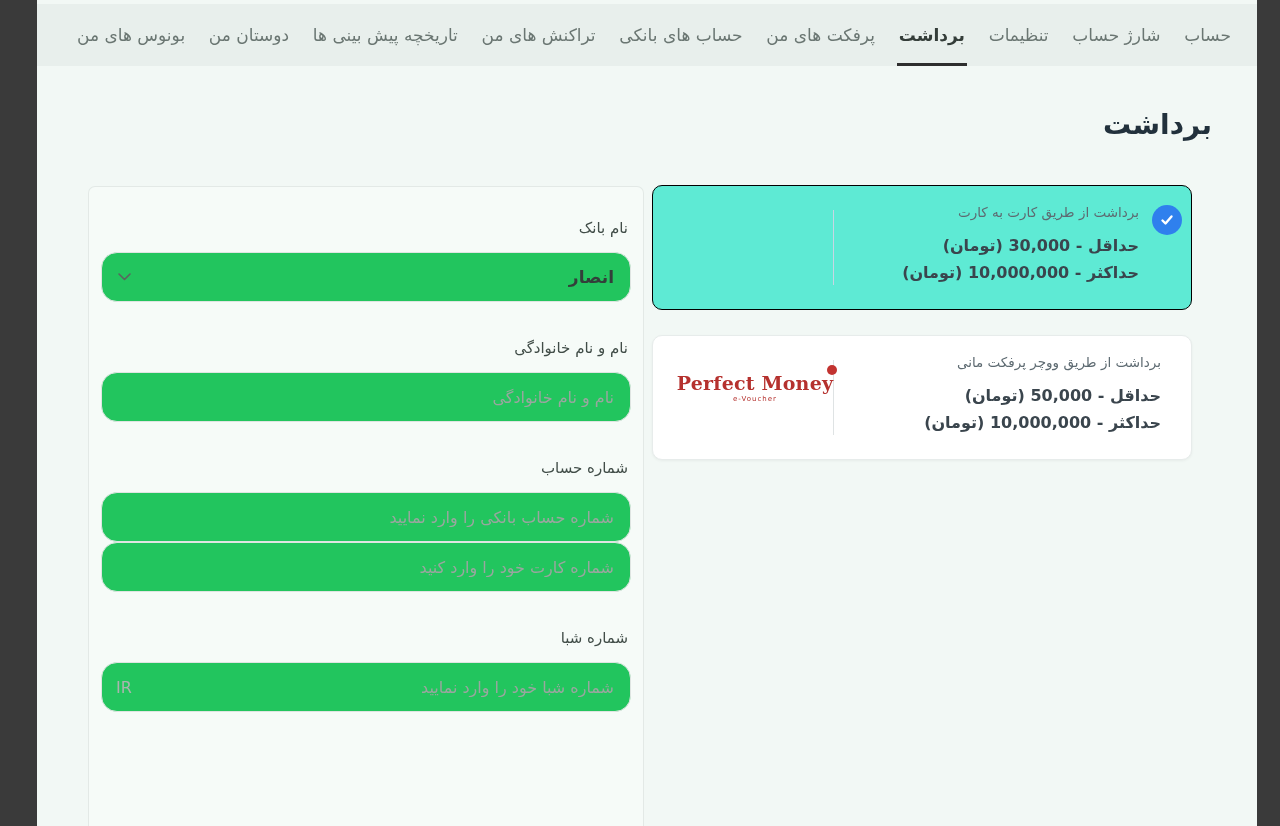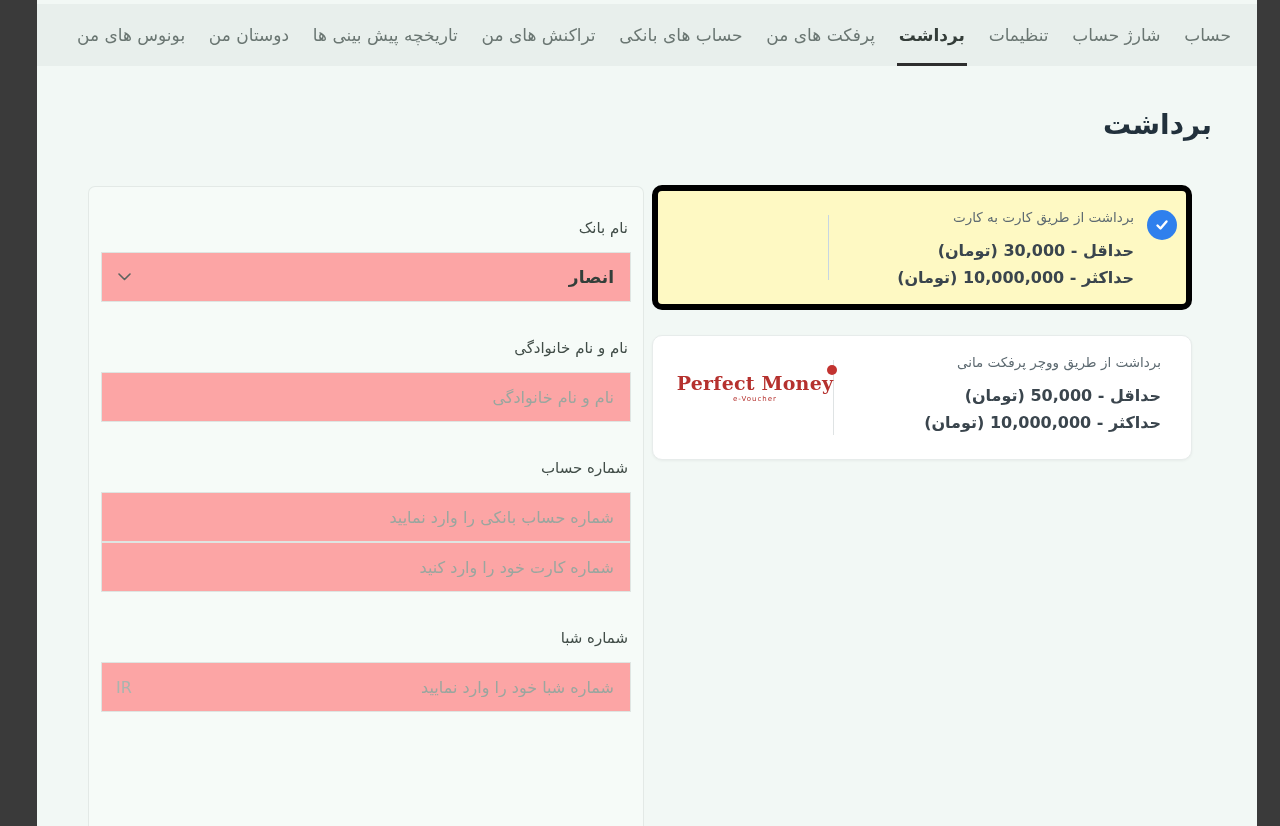--- a/index.html
+++ b/index.html
@@ -21,21 +21,21 @@
   .tab.active { color:#343d39; font-weight:bold; box-shadow:inset 0 -3px 0 #2e2e2e; }
 
   
   .page-title { position:absolute; top:108px; right:68px; font-size:28px; font-weight:bold;
                 color:#22313c; direction:rtl; }
 
   
   .cards { position:absolute; top:185px; right:88px; width:540px; direction:rtl; }
   .method-card { position:relative; width:540px; height:125px; border-radius:10px;
                  margin-bottom:25px; direction:rtl; }
-  .card-selected { background:#fef9c3; border:6px solid #000000; }
+  .card-selected { background:#5eead4; border:1px solid #000000; }
   .card-plain { background:#ffffff; border:1px solid #e7eceb; box-shadow:0 1px 3px rgba(0,0,0,0.05); }
 
   .check-badge { position:absolute; top:19px; left:auto; right:9px; width:30px; height:30px;
                  border-radius:50%; background:#2f80ed; display:flex; align-items:center;
                  justify-content:center; z-index:2; }
 
   .card-text { position:absolute; top:18px; right:52px; text-align:right; direction:rtl; }
   .card-plain .card-text { right:30px; }
   .card-title { font-size:13.5px; color:#5d6a71; margin-bottom:12px; }
   .card-line { font-size:16px; color:#3a454d; font-weight:700; line-height:27px; }
@@ -52,22 +52,22 @@
             background:#c23330; }
   .pm-sub { font-size:7px; letter-spacing:1px; margin-top:1px; color:#b5312e; }
 
   
   .form-panel { position:absolute; top:186px; left:88px; width:556px; height:640px;
                 background:#f6fbf8; border:1px solid #e3e9e6; border-bottom:none;
                 border-radius:7px 7px 0 0; padding:0 12px; direction:rtl; }
   .field-label { display:block; text-align:right; font-size:15px; color:#414d48;
                  margin:37px 3px 15px 0; }
   .field-label-first { margin-top:32px; }
-  .input, .select-box { width:100%; height:50px; background:#fca5a5; border:1px solid #dfe5e2;
-                 border-radius:0; font-family:"DejaVu Sans", sans-serif; font-size:16px;
+  .input, .select-box { width:100%; height:50px; background:#22c55e; border:1px solid #dfe5e2;
+                 border-radius:16px; font-family:"DejaVu Sans", sans-serif; font-size:16px;
                  color:#39444c; padding:0 16px; direction:rtl; text-align:right; outline:none; }
   .input::placeholder { color:#9aa69f; opacity:1; }
 
   .select-box { display:flex; align-items:center; justify-content:space-between;
                 cursor:pointer; }
   .select-value { font-size:17px; font-weight:bold; color:#333f3a; }
   .chevron { color:#5a645f; display:flex; align-items:center; }
 
   .input-wrap { position:relative; }
   .input-prefix { position:absolute; left:15px; top:50%; transform:translateY(-50%);

